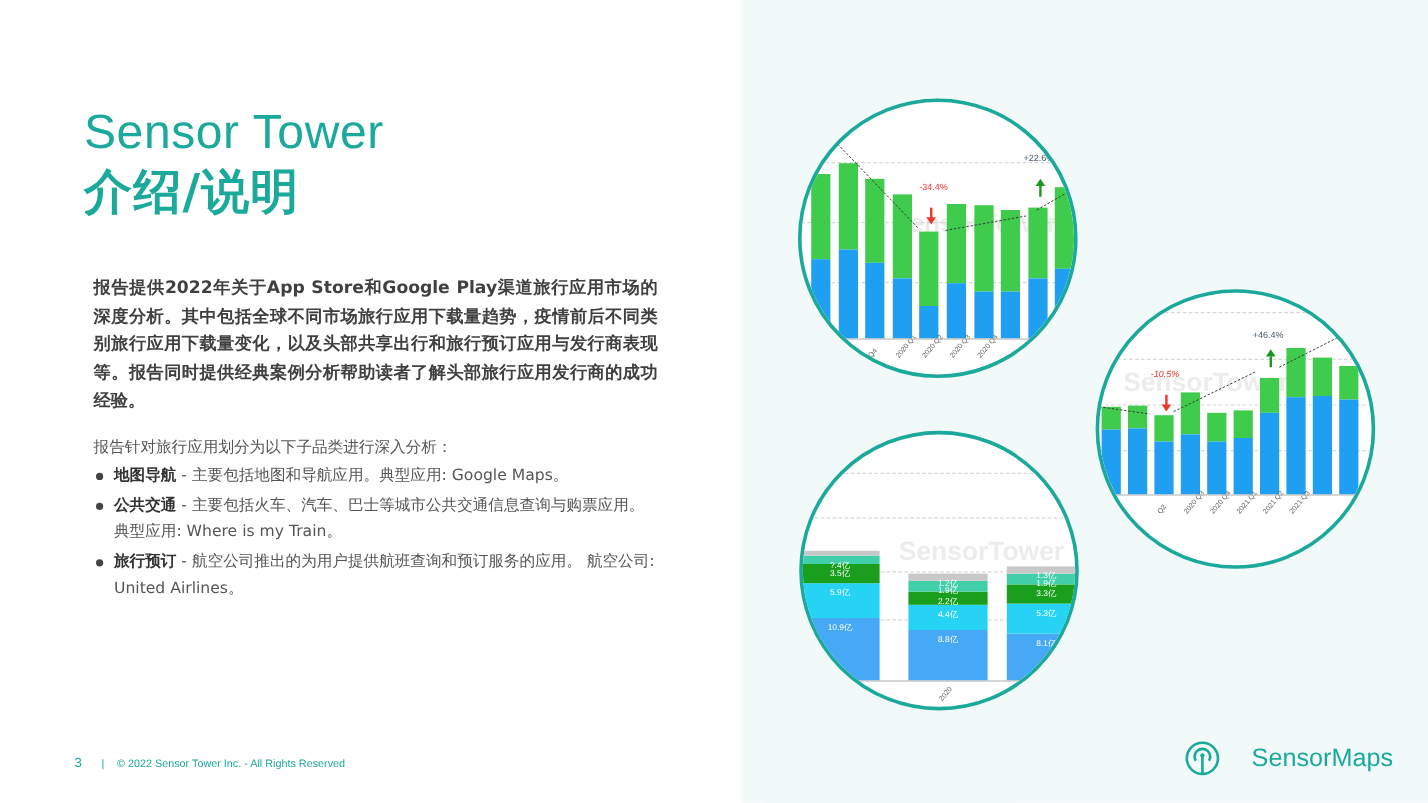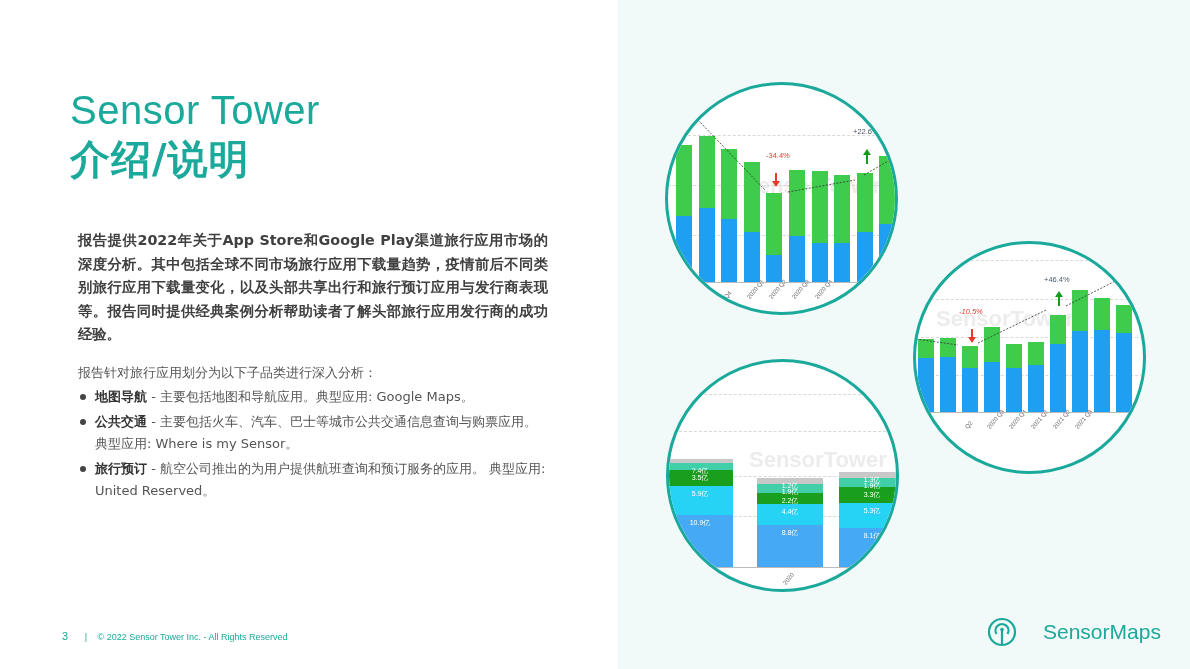--- a/index.html
+++ b/index.html
@@ -54,22 +54,22 @@
 
 <div class="title-en">Sensor Tower</div>
 <div class="title-cn">介绍/说明</div>
 
 <p class="intro">报告提供2022年关于App Store和Google Play渠道旅行应用市场的深度分析。其中包括全球不同市场旅行应用下载量趋势，疫情前后不同类别旅行应用下载量变化，以及头部共享出行和旅行预订应用与发行商表现等。报告同时提供经典案例分析帮助读者了解头部旅行应用发行商的成功经验。</p>
 
 <div class="lead">报告针对旅行应用划分为以下子品类进行深入分析：</div>
 
 <ul class="bullets">
   <li><span class="dot"></span><b>地图导航</b><span> - 主要包括地图和导航应用。典型应用: Google Maps。</span></li>
-  <li><span class="dot"></span><b>公共交通</b><span> - 主要包括火车、汽车、巴士等城市公共交通信息查询与购票应用。 典型应用: Where is my Sensor。</span></li>
-  <li><span class="dot"></span><b>旅行预订</b><span> - 航空公司推出的为用户提供航班查询和预订服务的应用。 典型应用: United Reserved。</span></li>
+  <li><span class="dot"></span><b>公共交通</b><span> - 主要包括火车、汽车、巴士等城市公共交通信息查询与购票应用。 典型应用: Where is my Train。</span></li>
+  <li><span class="dot"></span><b>旅行预订</b><span> - 航空公司推出的为用户提供航班查询和预订服务的应用。 航空公司: United Airlines。</span></li>
 </ul>
 
 <div class="circle c1">
   <div class="chart" id="chart1">
       <div class="gridline" style="top: 50px;"></div>
       <div class="gridline" style="top: 100px;"></div>
       <div class="gridline" style="top: 150px;"></div>
       <div class="watermark" style="left: 75px; top: 88px;">SensorTower</div>
       <div class="bar" style="left: 8px; width: 16px; top: 60.23px; bottom: auto; height: 136.77px;">
         <div class="seg" style="height: 65.96px; background: rgb(30, 159, 242);"></div>

